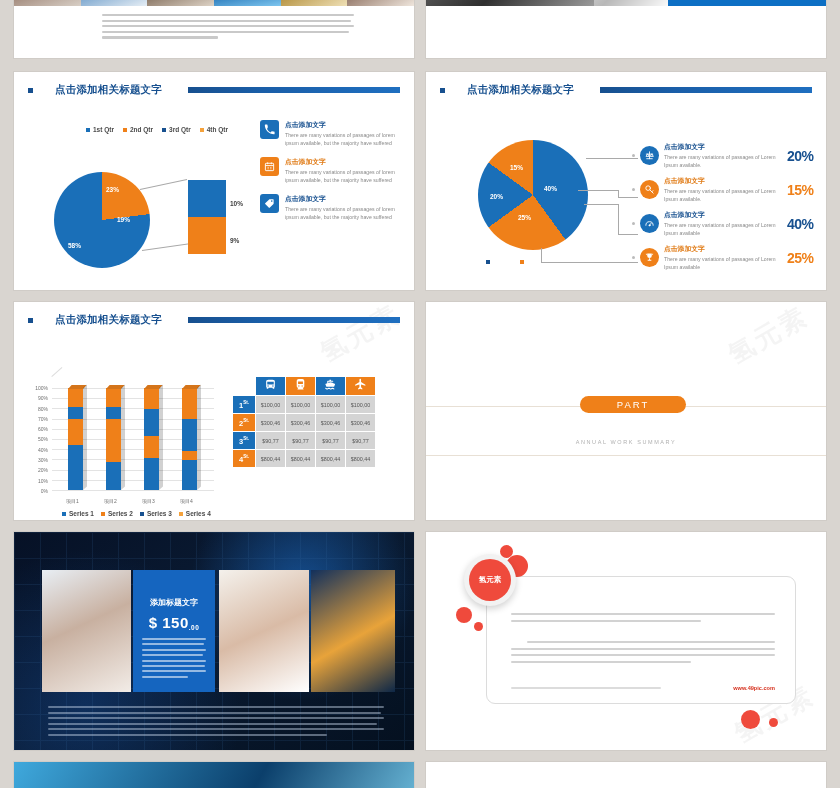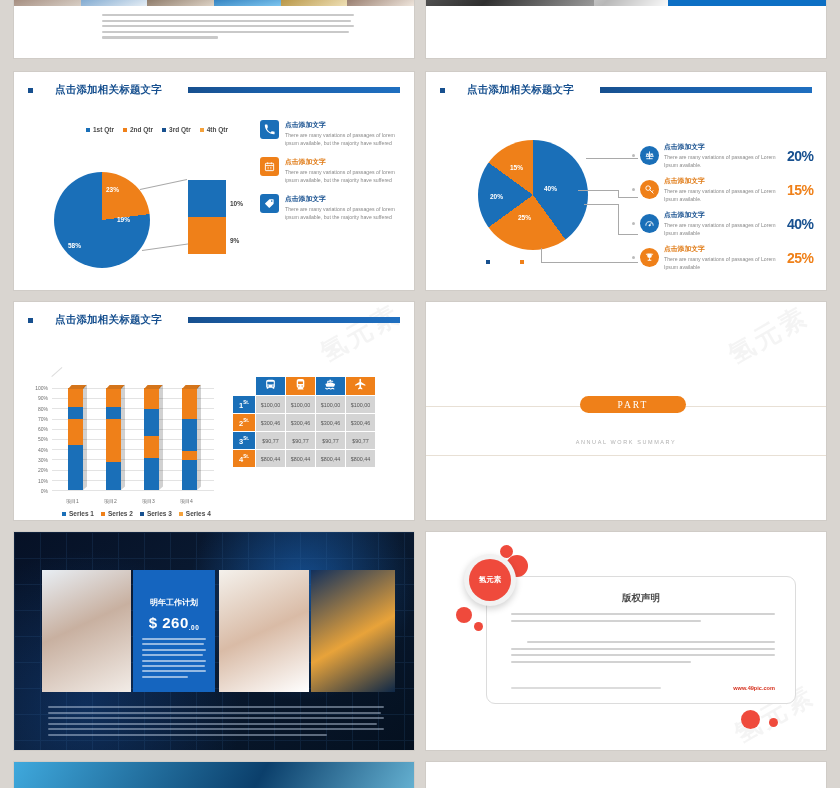--- a/index.html
+++ b/index.html
@@ -74,21 +74,21 @@
   .ptable th{width:29px;height:18px;text-align:center;color:#fff;padding:0;}
   .ptable th.b{background:#1a6fb8;}
   .ptable th.o{background:#ef8019;}
   .ptable td.rh{width:22px;height:17px;text-align:center;color:#fff;font-size:7.5px;font-weight:bold;padding:0;}
   .ptable td.rh.b{background:#1a6fb8;}
   .ptable td.rh.o{background:#ef8019;}
   .ptable td.cell{background:#d4d4d4;text-align:center;font-size:5.4px;color:#555;height:17px;padding:0 2px;}
   .rh sup{font-size:4.6px;}
   
   .hline{position:absolute;left:0;right:0;height:1px;background:#e8e0d5;}
-  .partbtn{position:absolute;background:#ef8019;border-radius:10px;color:#fff;font-size:9.5px;letter-spacing:2px;display:flex;align-items:center;justify-content:center;font-family:Liberation Serif, serif;}
+  .partbtn{position:absolute;background:#ef8019;border-radius:10px;color:#fff;font-size:9.5px;letter-spacing:2px;display:flex;align-items:center;justify-content:center;}
   .part-cn{position:absolute;width:100%;text-align:center;font-size:15px;color:#8c8c8c;letter-spacing:1px;}
   .part-en{position:absolute;width:100%;text-align:center;font-size:5.5px;color:#b0b0b0;letter-spacing:1.6px;}
   
   #s5{left:14px;top:532px;width:400px;height:218px;background:#050d1c;}
   #s6{left:426px;top:532px;width:400px;height:218px;}
   .darkbg{position:absolute;inset:0;background:
       radial-gradient(circle at 72% 26%, rgba(30,120,220,.55), transparent 34%),
       radial-gradient(circle at 18% 80%, rgba(20,70,140,.45), transparent 42%),
       linear-gradient(145deg,#061126,#0a1b33 45%,#04101f);}
   .grid-faint{position:absolute;inset:0;opacity:.16;
@@ -489,24 +489,24 @@
     <div class="partbtn" style="left:154px;top:94px;width:106px;height:17px;">PART</div>
     <div class="part-en" style="top:137px;">ANNUAL WORK SUMMARY</div>
   </div>
 
   <div class="slide" id="s5">
     <div class="darkbg"></div>
     <div class="grid-faint"></div>
 
     <div class="tile img1"></div>
     <div class="tile card">
-      <div class="card-t">明年工作计划</div>
+      <div class="card-t">添加标题文字</div>
       <div class="card-p">
         <span>$</span>
-        <span>260</span><sup>.00</sup>
+        <span>150</span><sup>.00</sup>
       </div>
       <div class="card-body">
         <div class="card-line" style="width:100%"></div>
         <div class="card-line" style="width:97%"></div>
         <div class="card-line" style="width:100%"></div>
         <div class="card-line" style="width:95%"></div>
         <div class="card-line" style="width:100%"></div>
         <div class="card-line" style="width:98%"></div>
         <div class="card-line" style="width:100%"></div>
         <div class="card-line" style="width:72%"></div>
@@ -522,21 +522,20 @@
       <div class="dl" style="width:98%"></div>
       <div class="dl" style="width:100%"></div>
       <div class="dl" style="width:83%"></div>
     </div>
   </div>
 
   <div class="slide" id="s6">
     <div class="wm" style="right:8px;bottom:18px;">氢元素</div>
 
     <div class="cpbox">
-      <div class="cp-title">版权声明</div>
       <div class="cp-par" style="top:36px;">
         <div class="cp-line" style="width:100%"></div>
         <div class="cp-line" style="width:72%"></div>
       </div>
       <div class="cp-par" style="top:64px;">
         <div class="cp-line" style="width:94%;margin-left:6%"></div>
         <div class="cp-line" style="width:100%"></div>
         <div class="cp-line" style="width:100%"></div>
         <div class="cp-line" style="width:68%"></div>
       </div>

